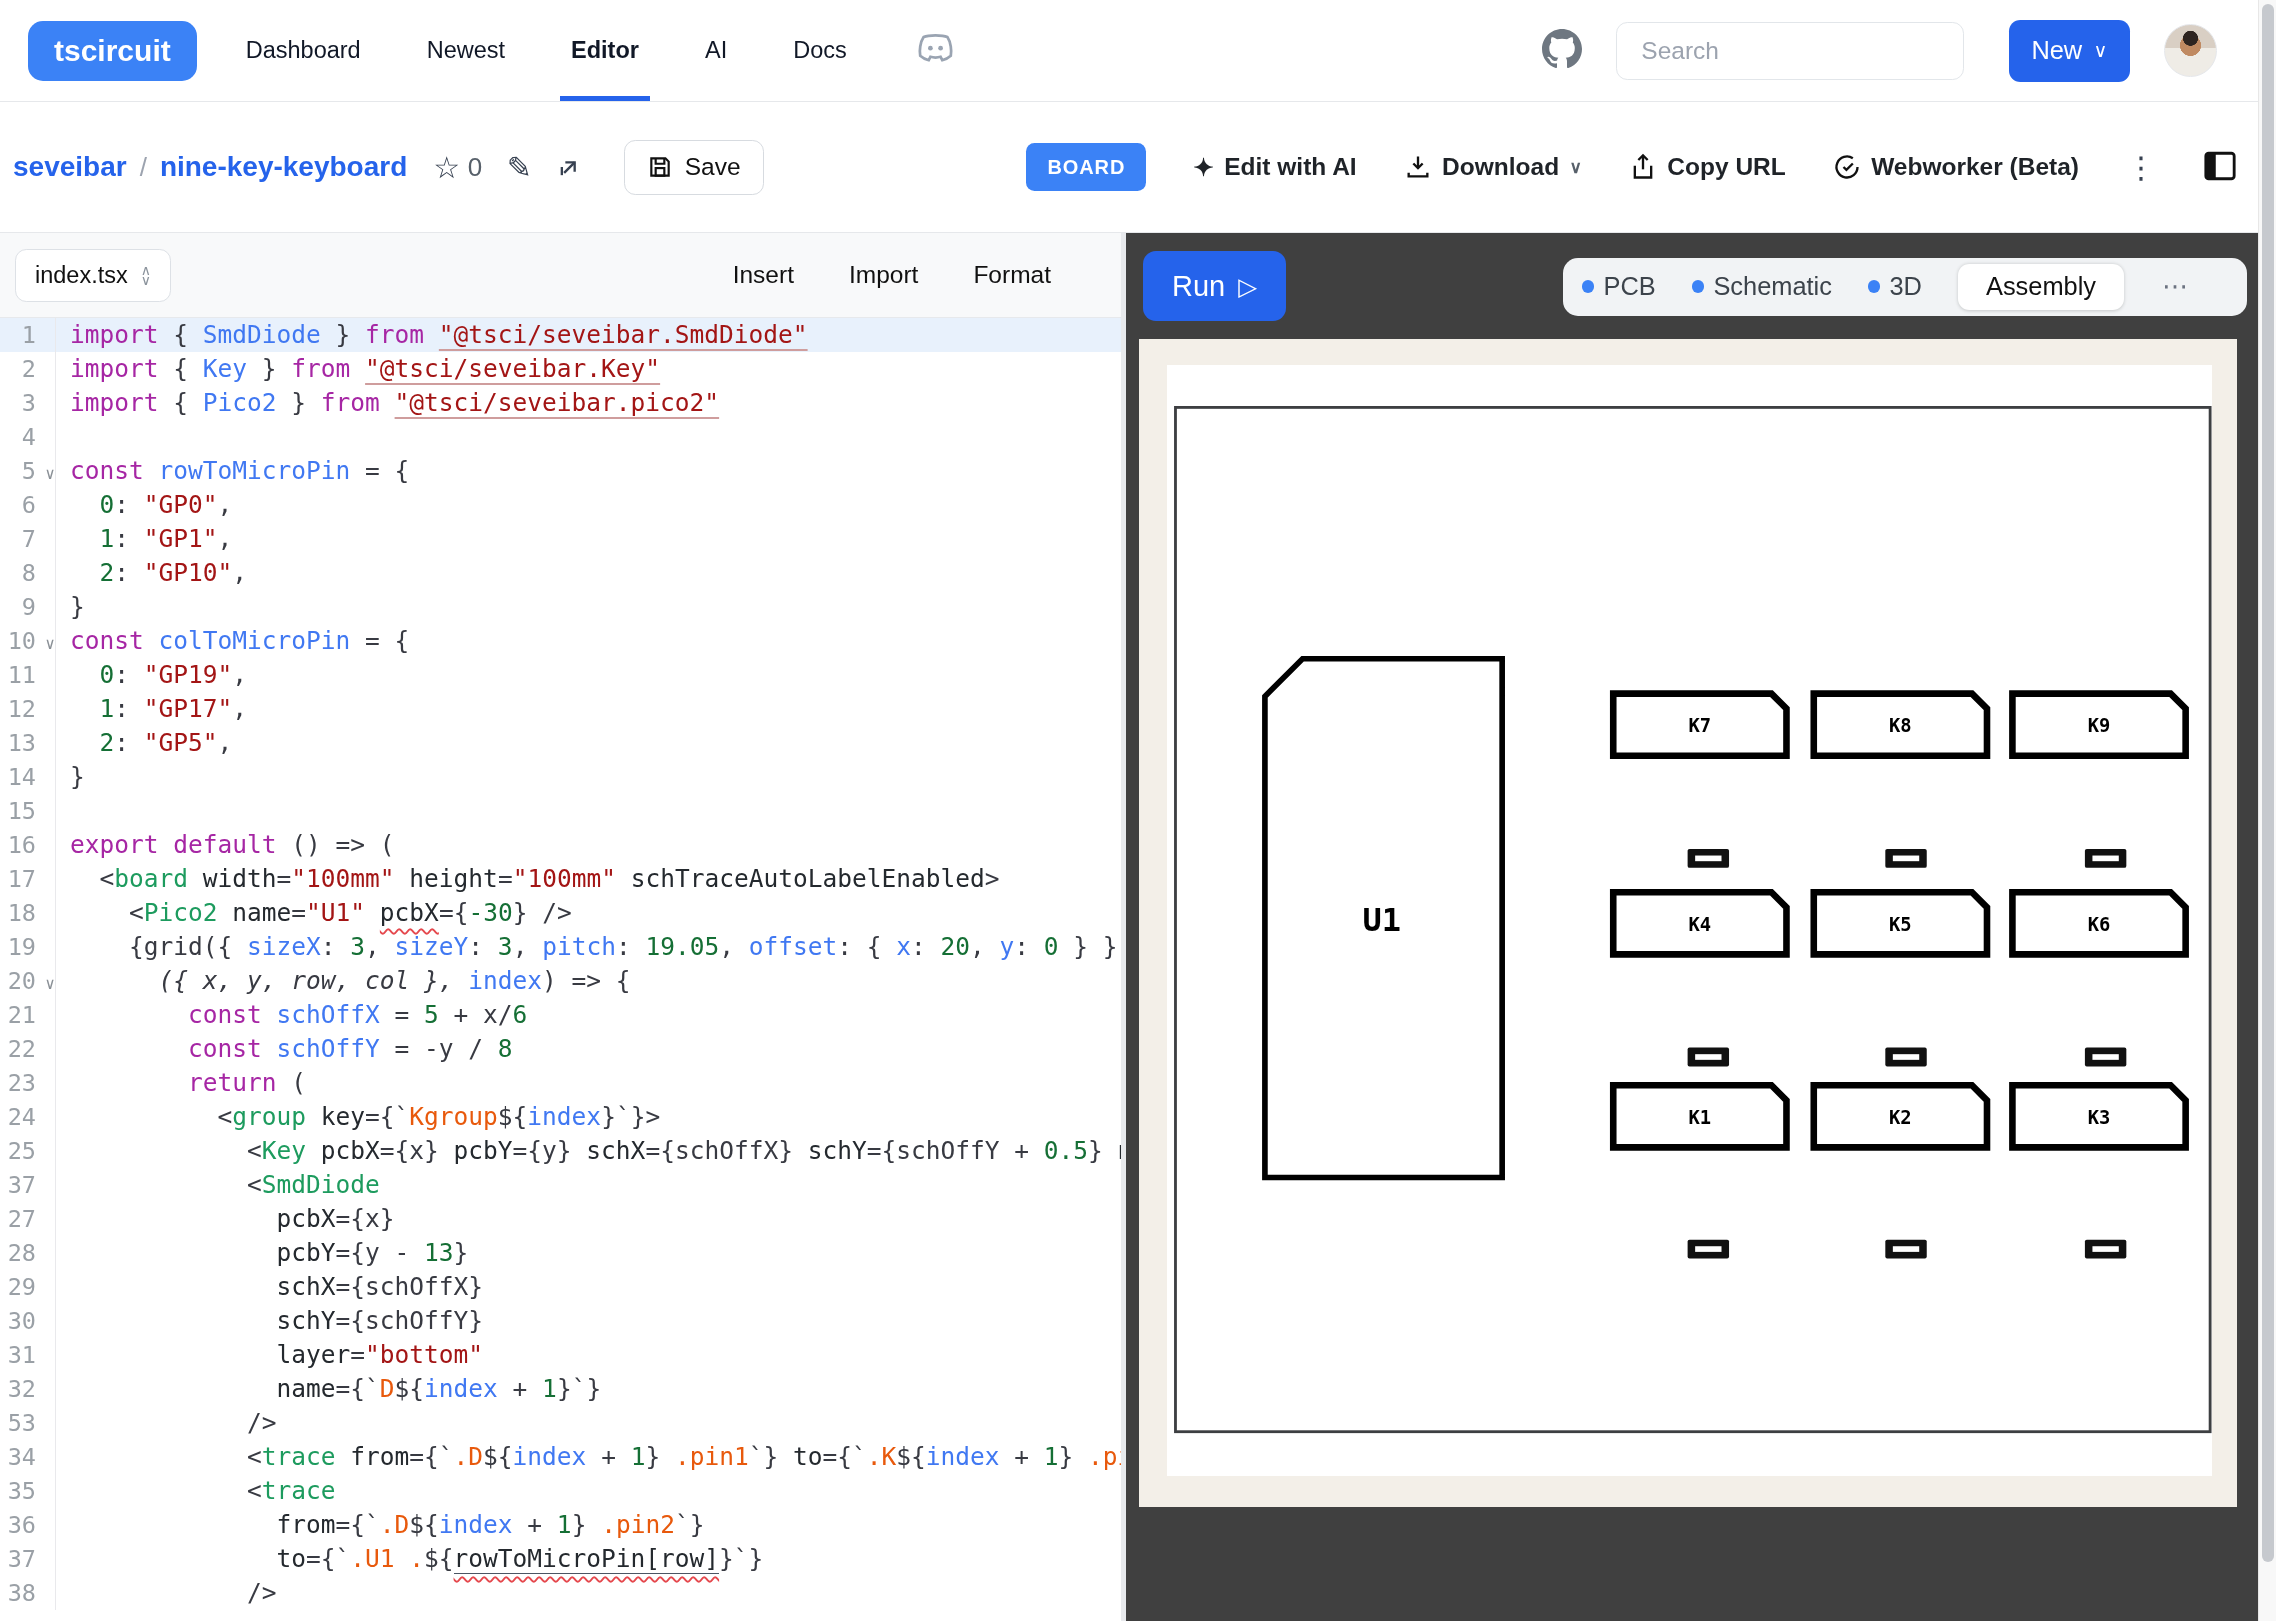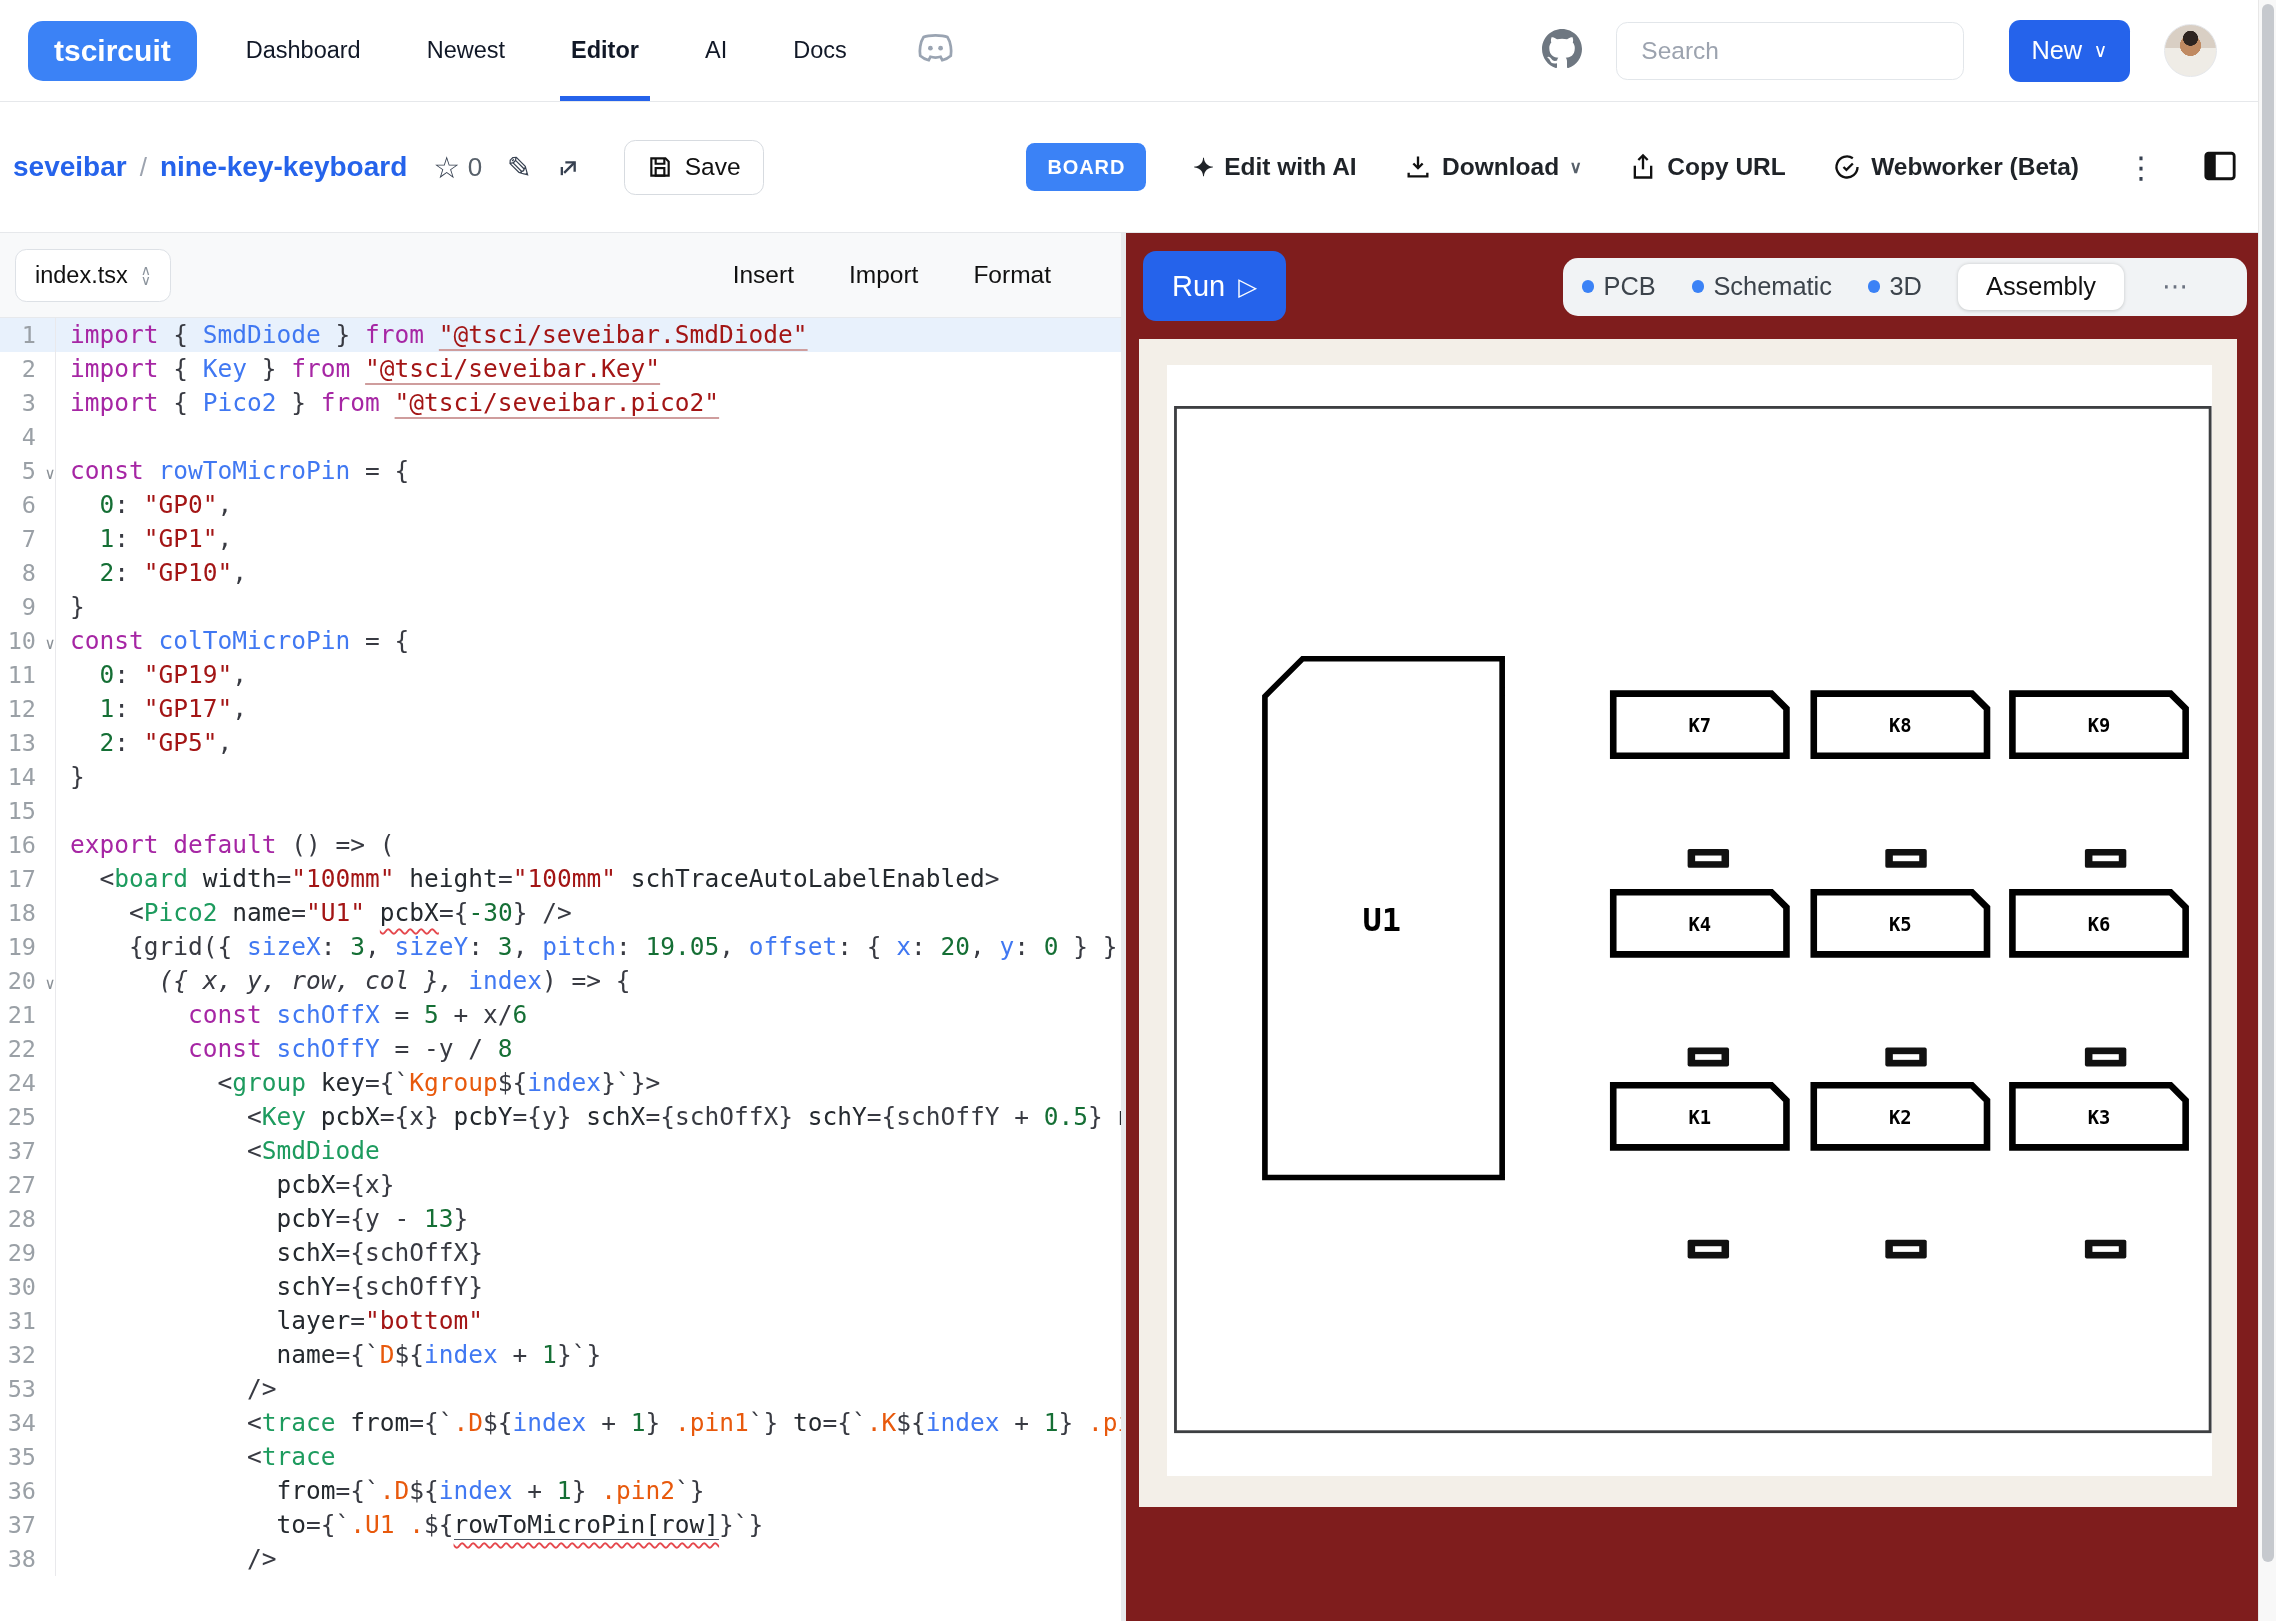--- a/index.html
+++ b/index.html
@@ -56,21 +56,21 @@
   .fold { position:absolute; right:0px; top:2.8px; font-size:16px; color:#8a9096; }
   .code-text { padding-left:14px; }
   .tk-su { text-decoration:underline; text-decoration-color:#cf9d9d; text-underline-offset:5.6px; }
   .tk-e  { text-decoration:underline wavy #e5484d; text-decoration-thickness:1.9px; text-underline-offset:6.6px; }
   .tk-eu { border-bottom:1.9px solid #4b5563; text-decoration:underline wavy #e5484d; text-decoration-thickness:1.9px; text-underline-offset:8.5px; }
 
   
   .v-divider { position:absolute; left:1121px; top:233px; width:5.6px; height:1389px; background:#e8eaed; }
 
   
-  .preview-panel { position:absolute; left:1126px; top:233px; width:1132px; height:1389px; background:#7f1d1d; }
+  .preview-panel { position:absolute; left:1126px; top:233px; width:1132px; height:1389px; background:#404040; }
   .btn-run { position:absolute; left:17px; top:18px; width:143px; height:70px; background:#2563eb; border:none; border-radius:13px; color:#fff; font-size:29px; font-weight:500; display:flex; align-items:center; justify-content:center; gap:13px; cursor:pointer; }
   .btn-run .play { font-size:24.5px; position:relative; top:0.9px; }
   .tab-bar { position:absolute; left:437px; top:24.5px; width:684px; height:58px; background:#f1f3f5; border-radius:15px; display:flex; align-items:center; padding:0 19px; gap:36px; }
   .tab { display:flex; align-items:center; gap:9.4px; font-size:25.4px; color:#3c434b; font-weight:500; cursor:pointer; }
   .tab .dot { width:12.2px; height:12.2px; border-radius:50%; background:#3b82f6; }
   .tab.active { background:#fff; border-radius:11.3px; padding:8.5px 28px; font-weight:400; color:#111; box-shadow:0 0.9px 3.8px rgba(0,0,0,.18); }
   .tab-more { margin-left:1.9px; font-size:26px; color:#6b7280; cursor:pointer; }
 
   .canvas-wrap { position:absolute; left:13px; top:106px; width:1098px; height:1168px; background:#f3efe8; }
   .canvas-white { position:absolute; left:28px; top:26px; width:1045px; height:1111px; background:#fff; }
@@ -216,20 +216,21 @@
         <div class="code-line"><div class="gutter-cell">13</div><div class="code-text"><span class="tk-p" style="color: rgb(56, 58, 66);">  </span><span class="tk-n" style="color: rgb(21, 111, 53);">2</span><span class="tk-p" style="color: rgb(56, 58, 66);">: </span><span class="tk-s" style="color: rgb(163, 21, 21);">"GP5"</span><span class="tk-p" style="color: rgb(56, 58, 66);">,</span></div></div>
         <div class="code-line"><div class="gutter-cell">14</div><div class="code-text"><span class="tk-p" style="color: rgb(56, 58, 66);">}</span></div></div>
         <div class="code-line"><div class="gutter-cell">15</div><div class="code-text"></div></div>
         <div class="code-line"><div class="gutter-cell">16</div><div class="code-text"><span class="tk-k" style="color: rgb(166, 38, 164);">export</span><span class="tk-p" style="color: rgb(56, 58, 66);"> </span><span class="tk-k" style="color: rgb(166, 38, 164);">default</span><span class="tk-p" style="color: rgb(56, 58, 66);"> () =&gt; (</span></div></div>
         <div class="code-line"><div class="gutter-cell">17</div><div class="code-text"><span class="tk-p" style="color: rgb(56, 58, 66);">  &lt;</span><span class="tk-t" style="color: rgb(29, 155, 94);">board</span><span class="tk-p" style="color: rgb(56, 58, 66);"> </span><span class="tk-a" style="color: rgb(36, 41, 46);">width</span><span class="tk-p" style="color: rgb(56, 58, 66);">=</span><span class="tk-s" style="color: rgb(163, 21, 21);">"100mm"</span><span class="tk-p" style="color: rgb(56, 58, 66);"> </span><span class="tk-a" style="color: rgb(36, 41, 46);">height</span><span class="tk-p" style="color: rgb(56, 58, 66);">=</span><span class="tk-s" style="color: rgb(163, 21, 21);">"100mm"</span><span class="tk-p" style="color: rgb(56, 58, 66);"> </span><span class="tk-a" style="color: rgb(36, 41, 46);">schTraceAutoLabelEnabled</span><span class="tk-p" style="color: rgb(56, 58, 66);">&gt;</span></div></div>
         <div class="code-line"><div class="gutter-cell">18</div><div class="code-text"><span class="tk-p" style="color: rgb(56, 58, 66);">    &lt;</span><span class="tk-t" style="color: rgb(29, 155, 94);">Pico2</span><span class="tk-p" style="color: rgb(56, 58, 66);"> </span><span class="tk-a" style="color: rgb(36, 41, 46);">name</span><span class="tk-p" style="color: rgb(56, 58, 66);">=</span><span class="tk-s" style="color: rgb(163, 21, 21);">"U1"</span><span class="tk-p" style="color: rgb(56, 58, 66);"> </span><span class="tk-e" style="color: rgb(36, 41, 46);">pcbX</span><span class="tk-p" style="color: rgb(56, 58, 66);">={</span><span class="tk-n" style="color: rgb(21, 111, 53);">-30</span><span class="tk-p" style="color: rgb(56, 58, 66);">} /&gt;</span></div></div>
         <div class="code-line"><div class="gutter-cell">19</div><div class="code-text"><span class="tk-p" style="color: rgb(56, 58, 66);">    {grid({ </span><span class="tk-v" style="color: rgb(64, 120, 242);">sizeX</span><span class="tk-p" style="color: rgb(56, 58, 66);">: </span><span class="tk-n" style="color: rgb(21, 111, 53);">3</span><span class="tk-p" style="color: rgb(56, 58, 66);">, </span><span class="tk-v" style="color: rgb(64, 120, 242);">sizeY</span><span class="tk-p" style="color: rgb(56, 58, 66);">: </span><span class="tk-n" style="color: rgb(21, 111, 53);">3</span><span class="tk-p" style="color: rgb(56, 58, 66);">, </span><span class="tk-v" style="color: rgb(64, 120, 242);">pitch</span><span class="tk-p" style="color: rgb(56, 58, 66);">: </span><span class="tk-n" style="color: rgb(21, 111, 53);">19.05</span><span class="tk-p" style="color: rgb(56, 58, 66);">, </span><span class="tk-v" style="color: rgb(64, 120, 242);">offset</span><span class="tk-p" style="color: rgb(56, 58, 66);">: { </span><span class="tk-v" style="color: rgb(64, 120, 242);">x</span><span class="tk-p" style="color: rgb(56, 58, 66);">: </span><span class="tk-n" style="color: rgb(21, 111, 53);">20</span><span class="tk-p" style="color: rgb(56, 58, 66);">, </span><span class="tk-v" style="color: rgb(64, 120, 242);">y</span><span class="tk-p" style="color: rgb(56, 58, 66);">: </span><span class="tk-n" style="color: rgb(21, 111, 53);">0</span><span class="tk-p" style="color: rgb(56, 58, 66);"> } }).map(</span></div></div>
         <div class="code-line"><div class="gutter-cell">20<span class="fold">∨</span></div><div class="code-text"><span class="tk-p" style="color: rgb(56, 58, 66); font-style: italic;">      ({ x, y, row, col }, </span><span class="tk-v" style="color: rgb(64, 120, 242);">index</span><span class="tk-p" style="color: rgb(56, 58, 66);">) =&gt; {</span></div></div>
         <div class="code-line"><div class="gutter-cell">21</div><div class="code-text"><span class="tk-p" style="color: rgb(56, 58, 66);">        </span><span class="tk-k" style="color: rgb(166, 38, 164);">const</span><span class="tk-p" style="color: rgb(56, 58, 66);"> </span><span class="tk-v" style="color: rgb(64, 120, 242);">schOffX</span><span class="tk-p" style="color: rgb(56, 58, 66);"> = </span><span class="tk-n" style="color: rgb(21, 111, 53);">5</span><span class="tk-p" style="color: rgb(56, 58, 66);"> + x/</span><span class="tk-n" style="color: rgb(21, 111, 53);">6</span></div></div>
         <div class="code-line"><div class="gutter-cell">22</div><div class="code-text"><span class="tk-p" style="color: rgb(56, 58, 66);">        </span><span class="tk-k" style="color: rgb(166, 38, 164);">const</span><span class="tk-p" style="color: rgb(56, 58, 66);"> </span><span class="tk-v" style="color: rgb(64, 120, 242);">schOffY</span><span class="tk-p" style="color: rgb(56, 58, 66);"> = -y / </span><span class="tk-n" style="color: rgb(21, 111, 53);">8</span></div></div>
+        <div class="code-line"><div class="gutter-cell">23</div><div class="code-text"><span class="tk-p" style="color: rgb(56, 58, 66);">        </span><span class="tk-k" style="color: rgb(166, 38, 164);">return</span><span class="tk-p" style="color: rgb(56, 58, 66);"> (</span></div></div>
         <div class="code-line"><div class="gutter-cell">24</div><div class="code-text"><span class="tk-p" style="color: rgb(56, 58, 66);">          &lt;</span><span class="tk-t" style="color: rgb(29, 155, 94);">group</span><span class="tk-p" style="color: rgb(56, 58, 66);"> </span><span class="tk-a" style="color: rgb(36, 41, 46);">key</span><span class="tk-p" style="color: rgb(56, 58, 66);">={`</span><span class="tk-o" style="color: rgb(232, 89, 12);">Kgroup</span><span class="tk-p" style="color: rgb(56, 58, 66);">${</span><span class="tk-v" style="color: rgb(64, 120, 242);">index</span><span class="tk-p" style="color: rgb(56, 58, 66);">}`}&gt;</span></div></div>
         <div class="code-line"><div class="gutter-cell">25</div><div class="code-text"><span class="tk-p" style="color: rgb(56, 58, 66);">            &lt;</span><span class="tk-t" style="color: rgb(29, 155, 94);">Key</span><span class="tk-p" style="color: rgb(56, 58, 66);"> </span><span class="tk-a" style="color: rgb(36, 41, 46);">pcbX</span><span class="tk-p" style="color: rgb(56, 58, 66);">={x} </span><span class="tk-a" style="color: rgb(36, 41, 46);">pcbY</span><span class="tk-p" style="color: rgb(56, 58, 66);">={y} </span><span class="tk-a" style="color: rgb(36, 41, 46);">schX</span><span class="tk-p" style="color: rgb(56, 58, 66);">={schOffX} </span><span class="tk-a" style="color: rgb(36, 41, 46);">schY</span><span class="tk-p" style="color: rgb(56, 58, 66);">={schOffY + </span><span class="tk-n" style="color: rgb(21, 111, 53);">0.5</span><span class="tk-p" style="color: rgb(56, 58, 66);">} </span><span class="tk-a" style="color: rgb(36, 41, 46);">name</span></div></div>
         <div class="code-line"><div class="gutter-cell">37</div><div class="code-text"><span class="tk-p" style="color: rgb(56, 58, 66);">            &lt;</span><span class="tk-t" style="color: rgb(29, 155, 94);">SmdDiode</span></div></div>
         <div class="code-line"><div class="gutter-cell">27</div><div class="code-text"><span class="tk-p" style="color: rgb(56, 58, 66);">              </span><span class="tk-a" style="color: rgb(36, 41, 46);">pcbX</span><span class="tk-p" style="color: rgb(56, 58, 66);">={x}</span></div></div>
         <div class="code-line"><div class="gutter-cell">28</div><div class="code-text"><span class="tk-p" style="color: rgb(56, 58, 66);">              </span><span class="tk-a" style="color: rgb(36, 41, 46);">pcbY</span><span class="tk-p" style="color: rgb(56, 58, 66);">={y - </span><span class="tk-n" style="color: rgb(21, 111, 53);">13</span><span class="tk-p" style="color: rgb(56, 58, 66);">}</span></div></div>
         <div class="code-line"><div class="gutter-cell">29</div><div class="code-text"><span class="tk-p" style="color: rgb(56, 58, 66);">              </span><span class="tk-a" style="color: rgb(36, 41, 46);">schX</span><span class="tk-p" style="color: rgb(56, 58, 66);">={schOffX}</span></div></div>
         <div class="code-line"><div class="gutter-cell">30</div><div class="code-text"><span class="tk-p" style="color: rgb(56, 58, 66);">              </span><span class="tk-a" style="color: rgb(36, 41, 46);">schY</span><span class="tk-p" style="color: rgb(56, 58, 66);">={schOffY}</span></div></div>
         <div class="code-line"><div class="gutter-cell">31</div><div class="code-text"><span class="tk-p" style="color: rgb(56, 58, 66);">              </span><span class="tk-a" style="color: rgb(36, 41, 46);">layer</span><span class="tk-p" style="color: rgb(56, 58, 66);">=</span><span class="tk-s" style="color: rgb(163, 21, 21);">"bottom"</span></div></div>
         <div class="code-line"><div class="gutter-cell">32</div><div class="code-text"><span class="tk-p" style="color: rgb(56, 58, 66);">              </span><span class="tk-a" style="color: rgb(36, 41, 46);">name</span><span class="tk-p" style="color: rgb(56, 58, 66);">={`</span><span class="tk-o" style="color: rgb(232, 89, 12);">D</span><span class="tk-p" style="color: rgb(56, 58, 66);">${</span><span class="tk-v" style="color: rgb(64, 120, 242);">index</span><span class="tk-p" style="color: rgb(56, 58, 66);"> + </span><span class="tk-n" style="color: rgb(21, 111, 53);">1</span><span class="tk-p" style="color: rgb(56, 58, 66);">}`}</span></div></div>
         <div class="code-line"><div class="gutter-cell">53</div><div class="code-text"><span class="tk-p" style="color: rgb(56, 58, 66);">            /&gt;</span></div></div>

